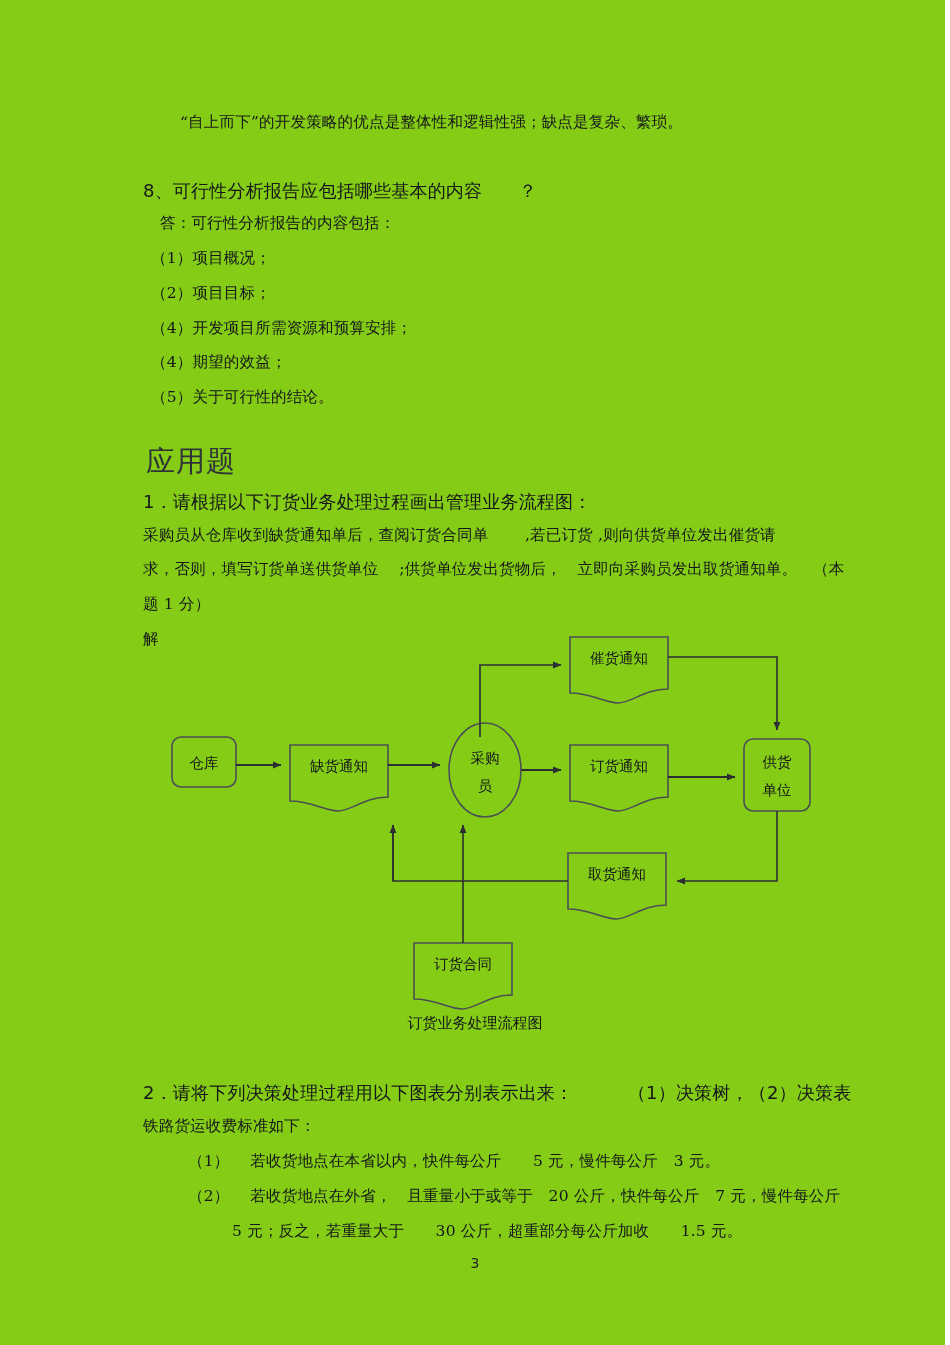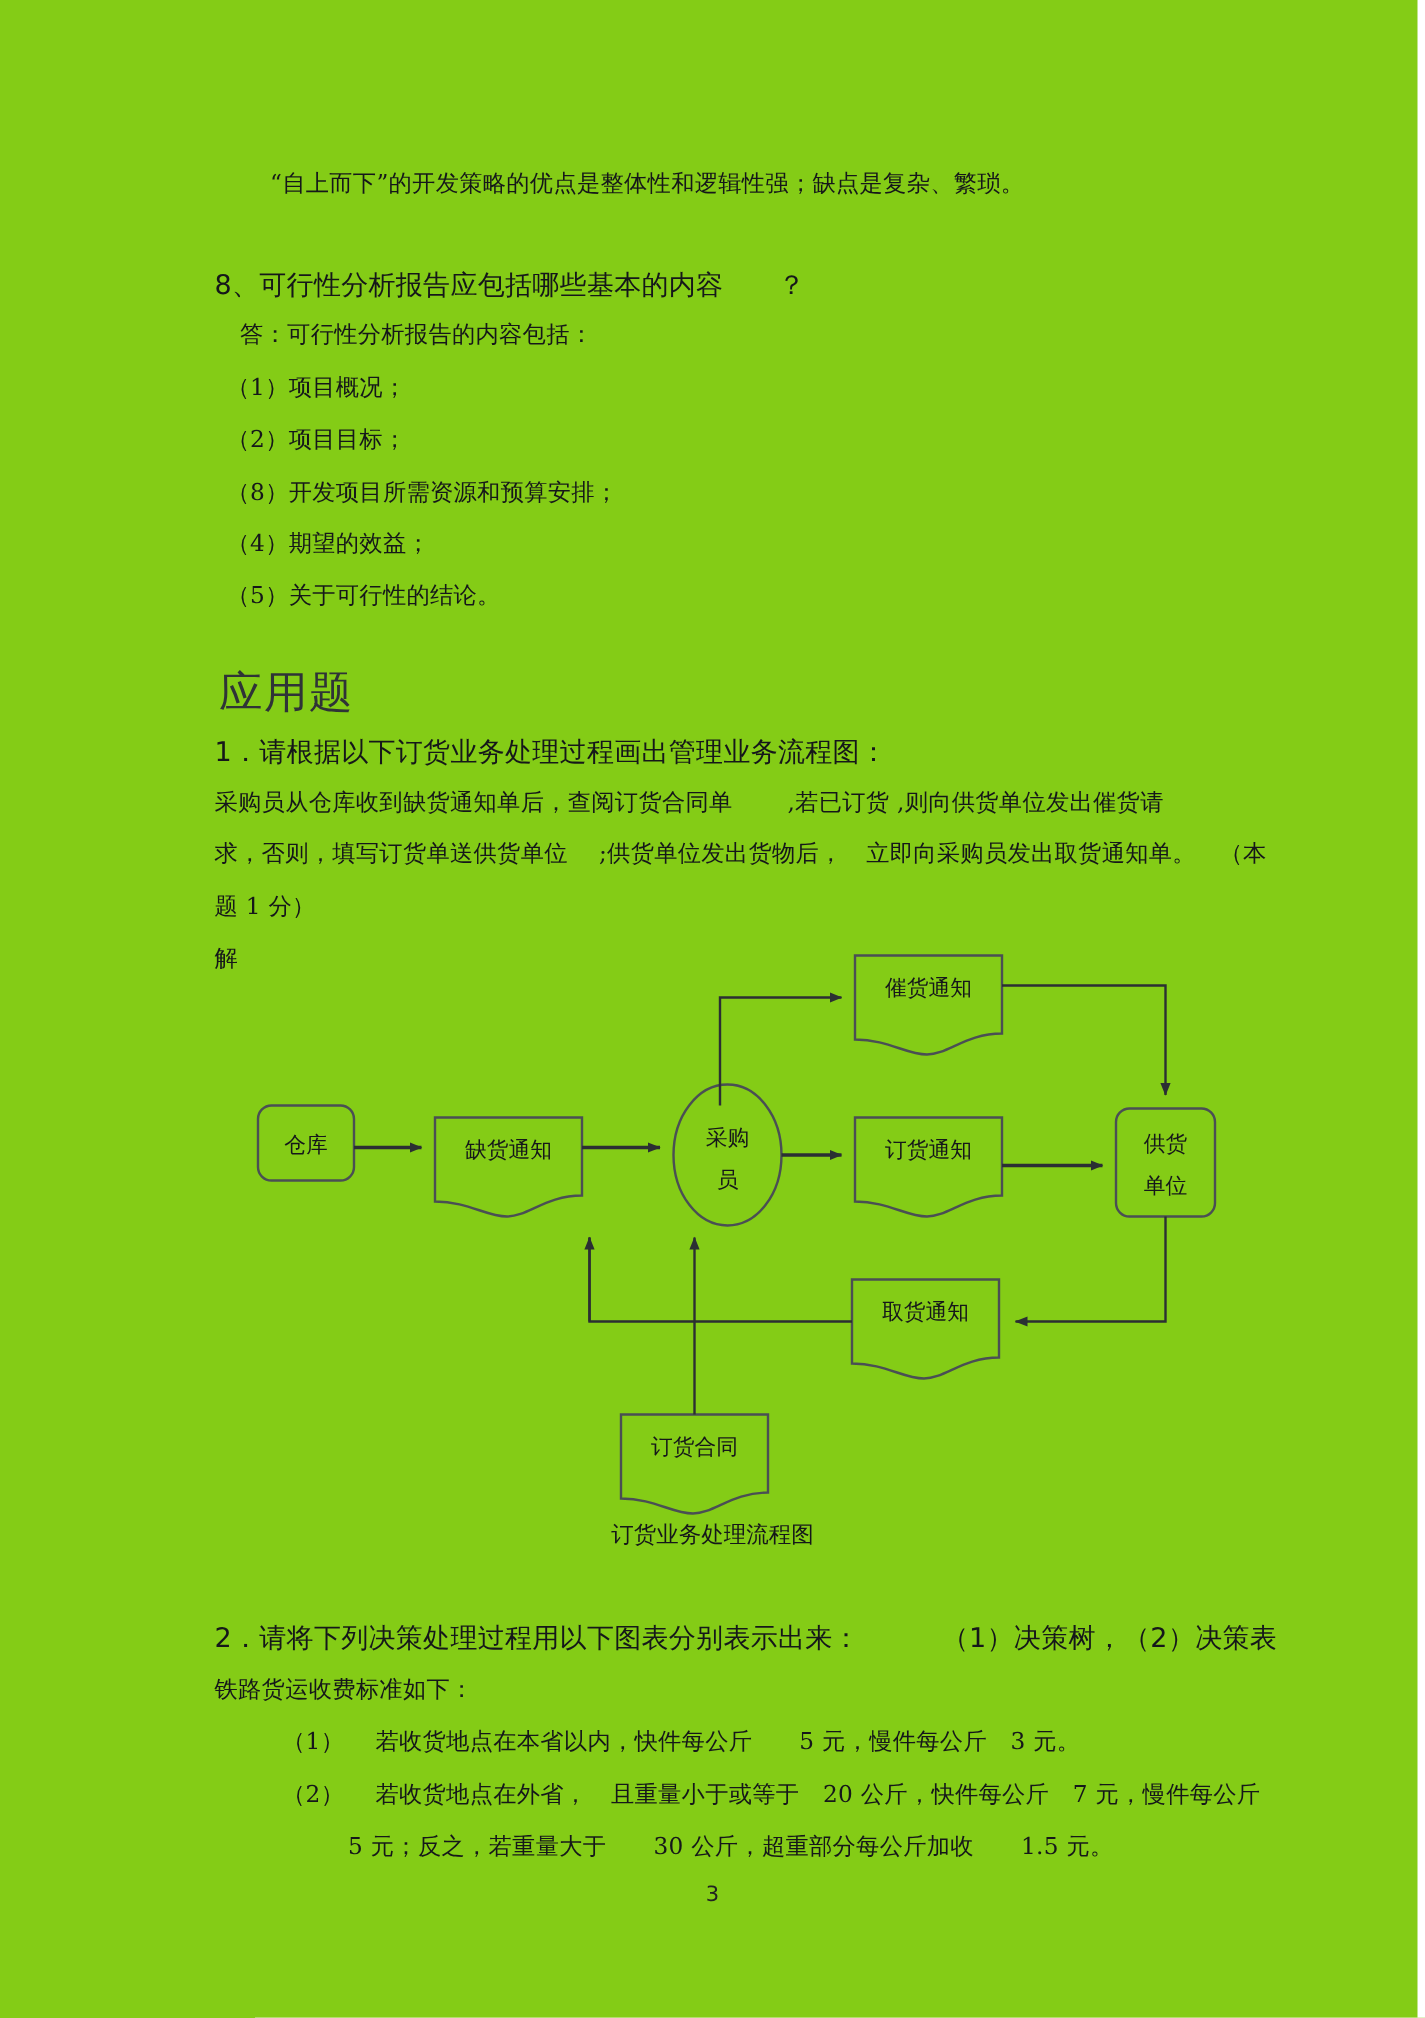--- a/index.html
+++ b/index.html
@@ -84,21 +84,21 @@
 <div class="page">
 
   <div class="txt" style="left:180px; top:115px;">“自上而下”的开发策略的优点是整体性和逻辑性强；缺点是复杂、繁琐。</div>
 
   <div class="txt qnum" style="left:143px; top:182px;">8、可行性分析报告应包括哪些基本的内容　　？</div>
 
   <div class="txt" style="left:143px; top:216px;margin-left:17px;">答：可行性分析报告的内容包括：</div>
 
   <div class="txt" style="left:151px; top:251px;">（1）项目概况；</div>
   <div class="txt" style="left:151px; top:286px;">（2）项目目标；</div>
-  <div class="txt" style="left:151px; top:321px;">（8）开发项目所需资源和预算安排；</div>
+  <div class="txt" style="left:151px; top:321px;">（4）开发项目所需资源和预算安排；</div>
   <div class="txt" style="left:151px; top:355px;">（4）期望的效益；</div>
   <div class="txt" style="left:151px; top:390px;">（5）关于可行性的结论。</div>
 
   <div class="heading" style="left:146px; top:442px;">应用题</div>
 
   <div class="txt qnum" style="left:143px; top:493px;">1．请根据以下订货业务处理过程画出管理业务流程图：</div>
 
   <div class="txt" style="left:143px; top:528px;">采购员从仓库收到缺货通知单后，查阅订货合同单　　 ,若已订货 ,则向供货单位发出催货请</div>
   <div class="txt" style="left:143px; top:562px;">求，否则，填写订货单送供货单位　 ;供货单位发出货物后，　立即向采购员发出取货通知单。　（本</div>
   <div class="txt" style="left:143px; top:597px;">题 1 分）</div>

